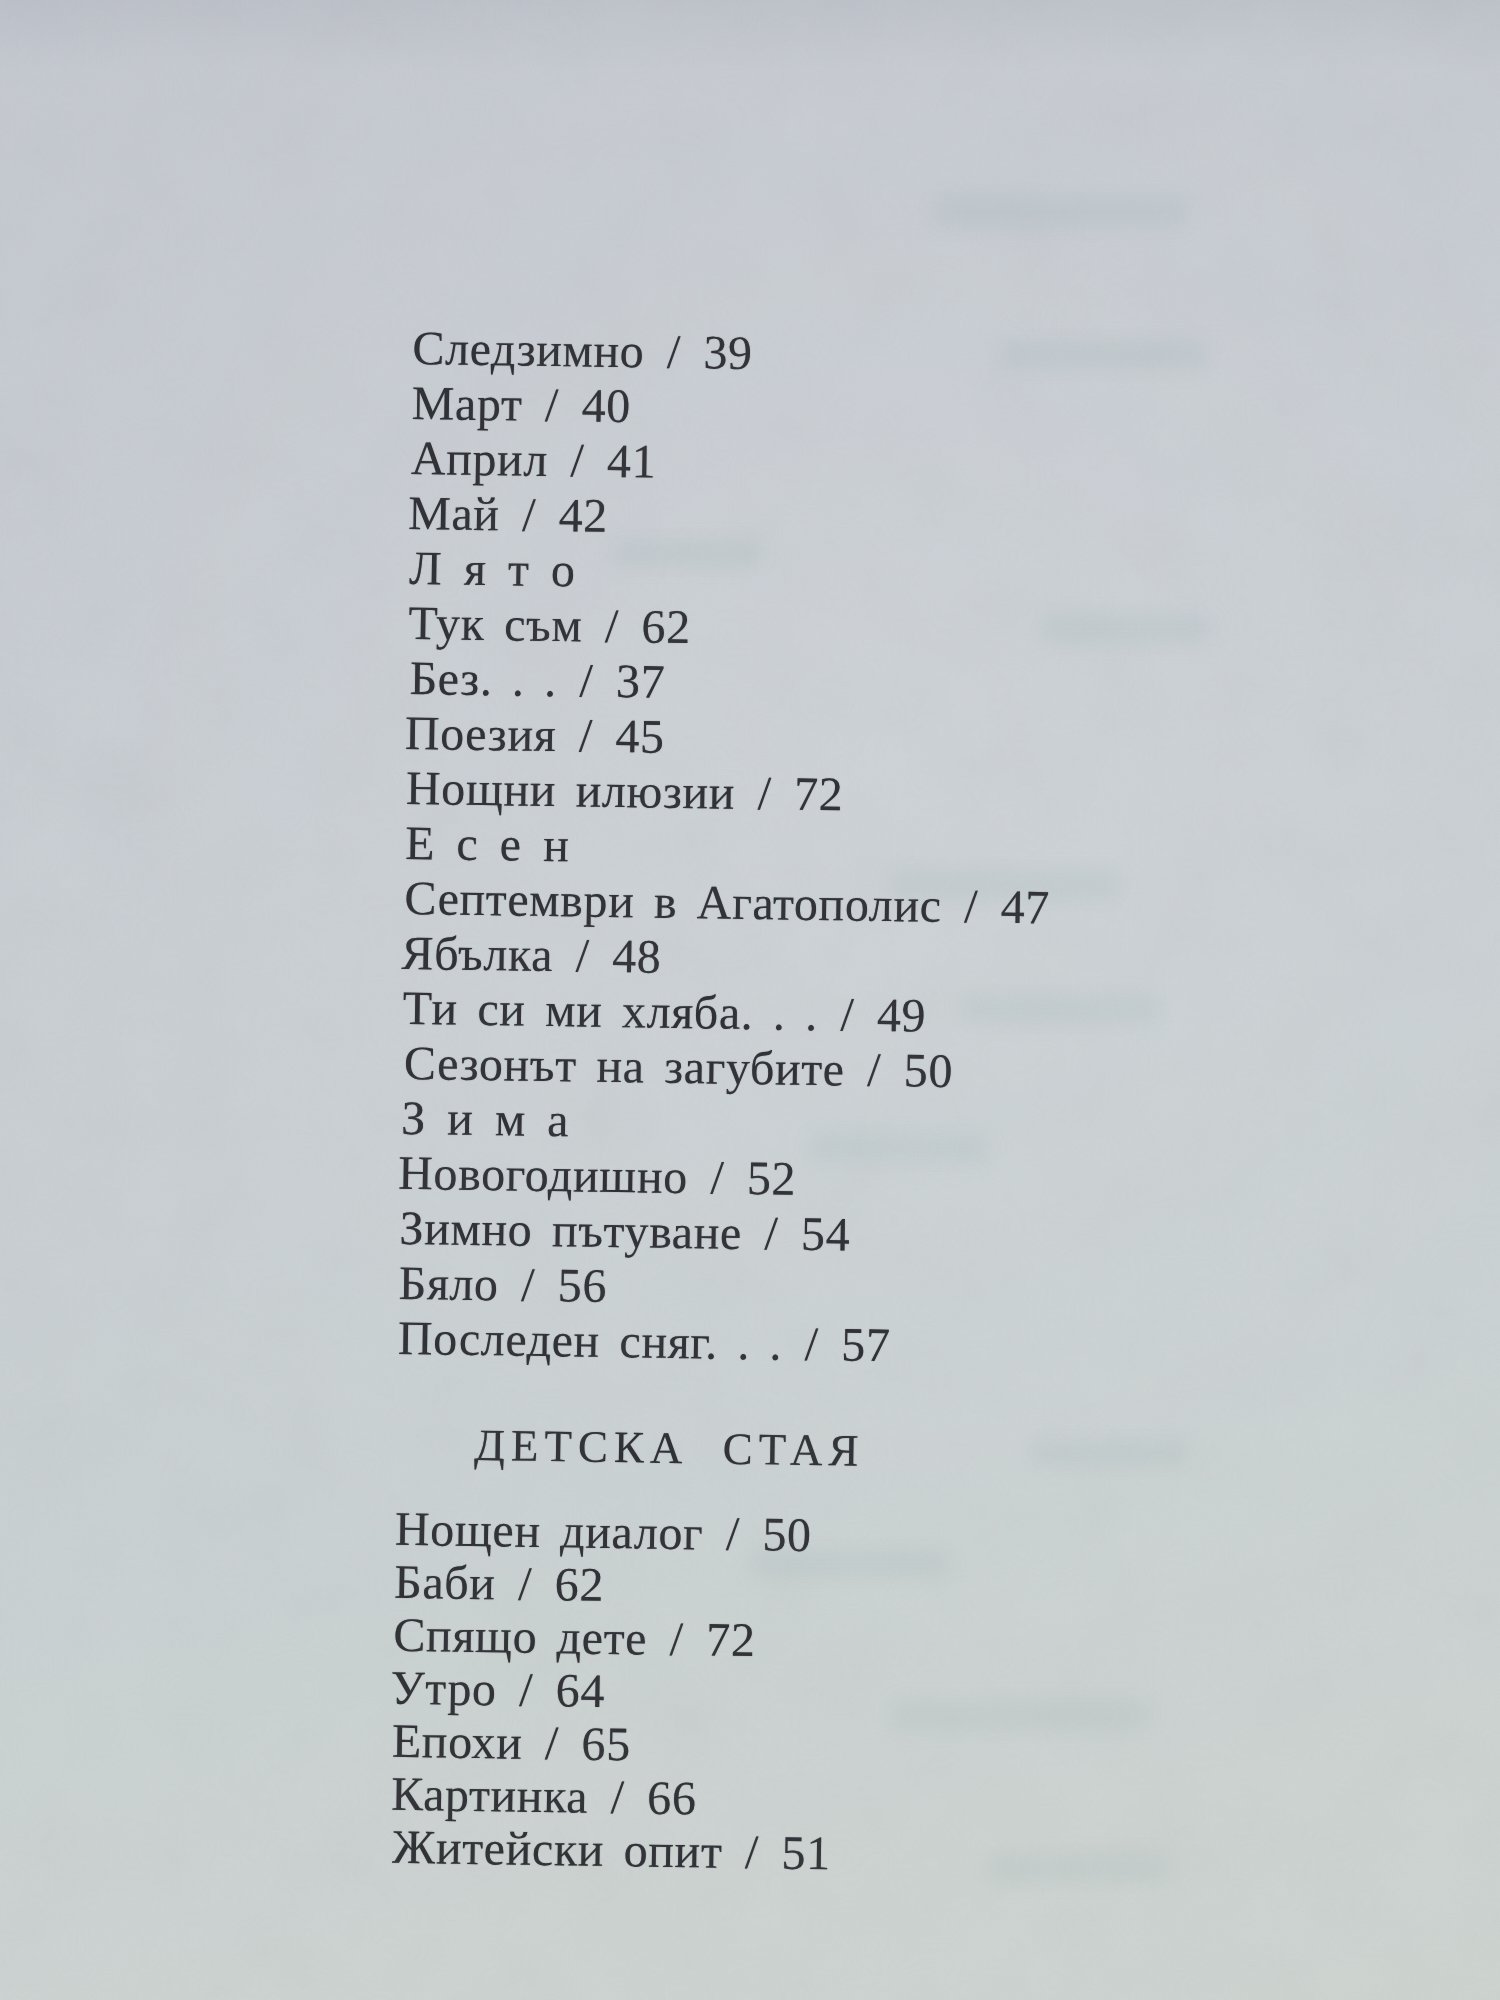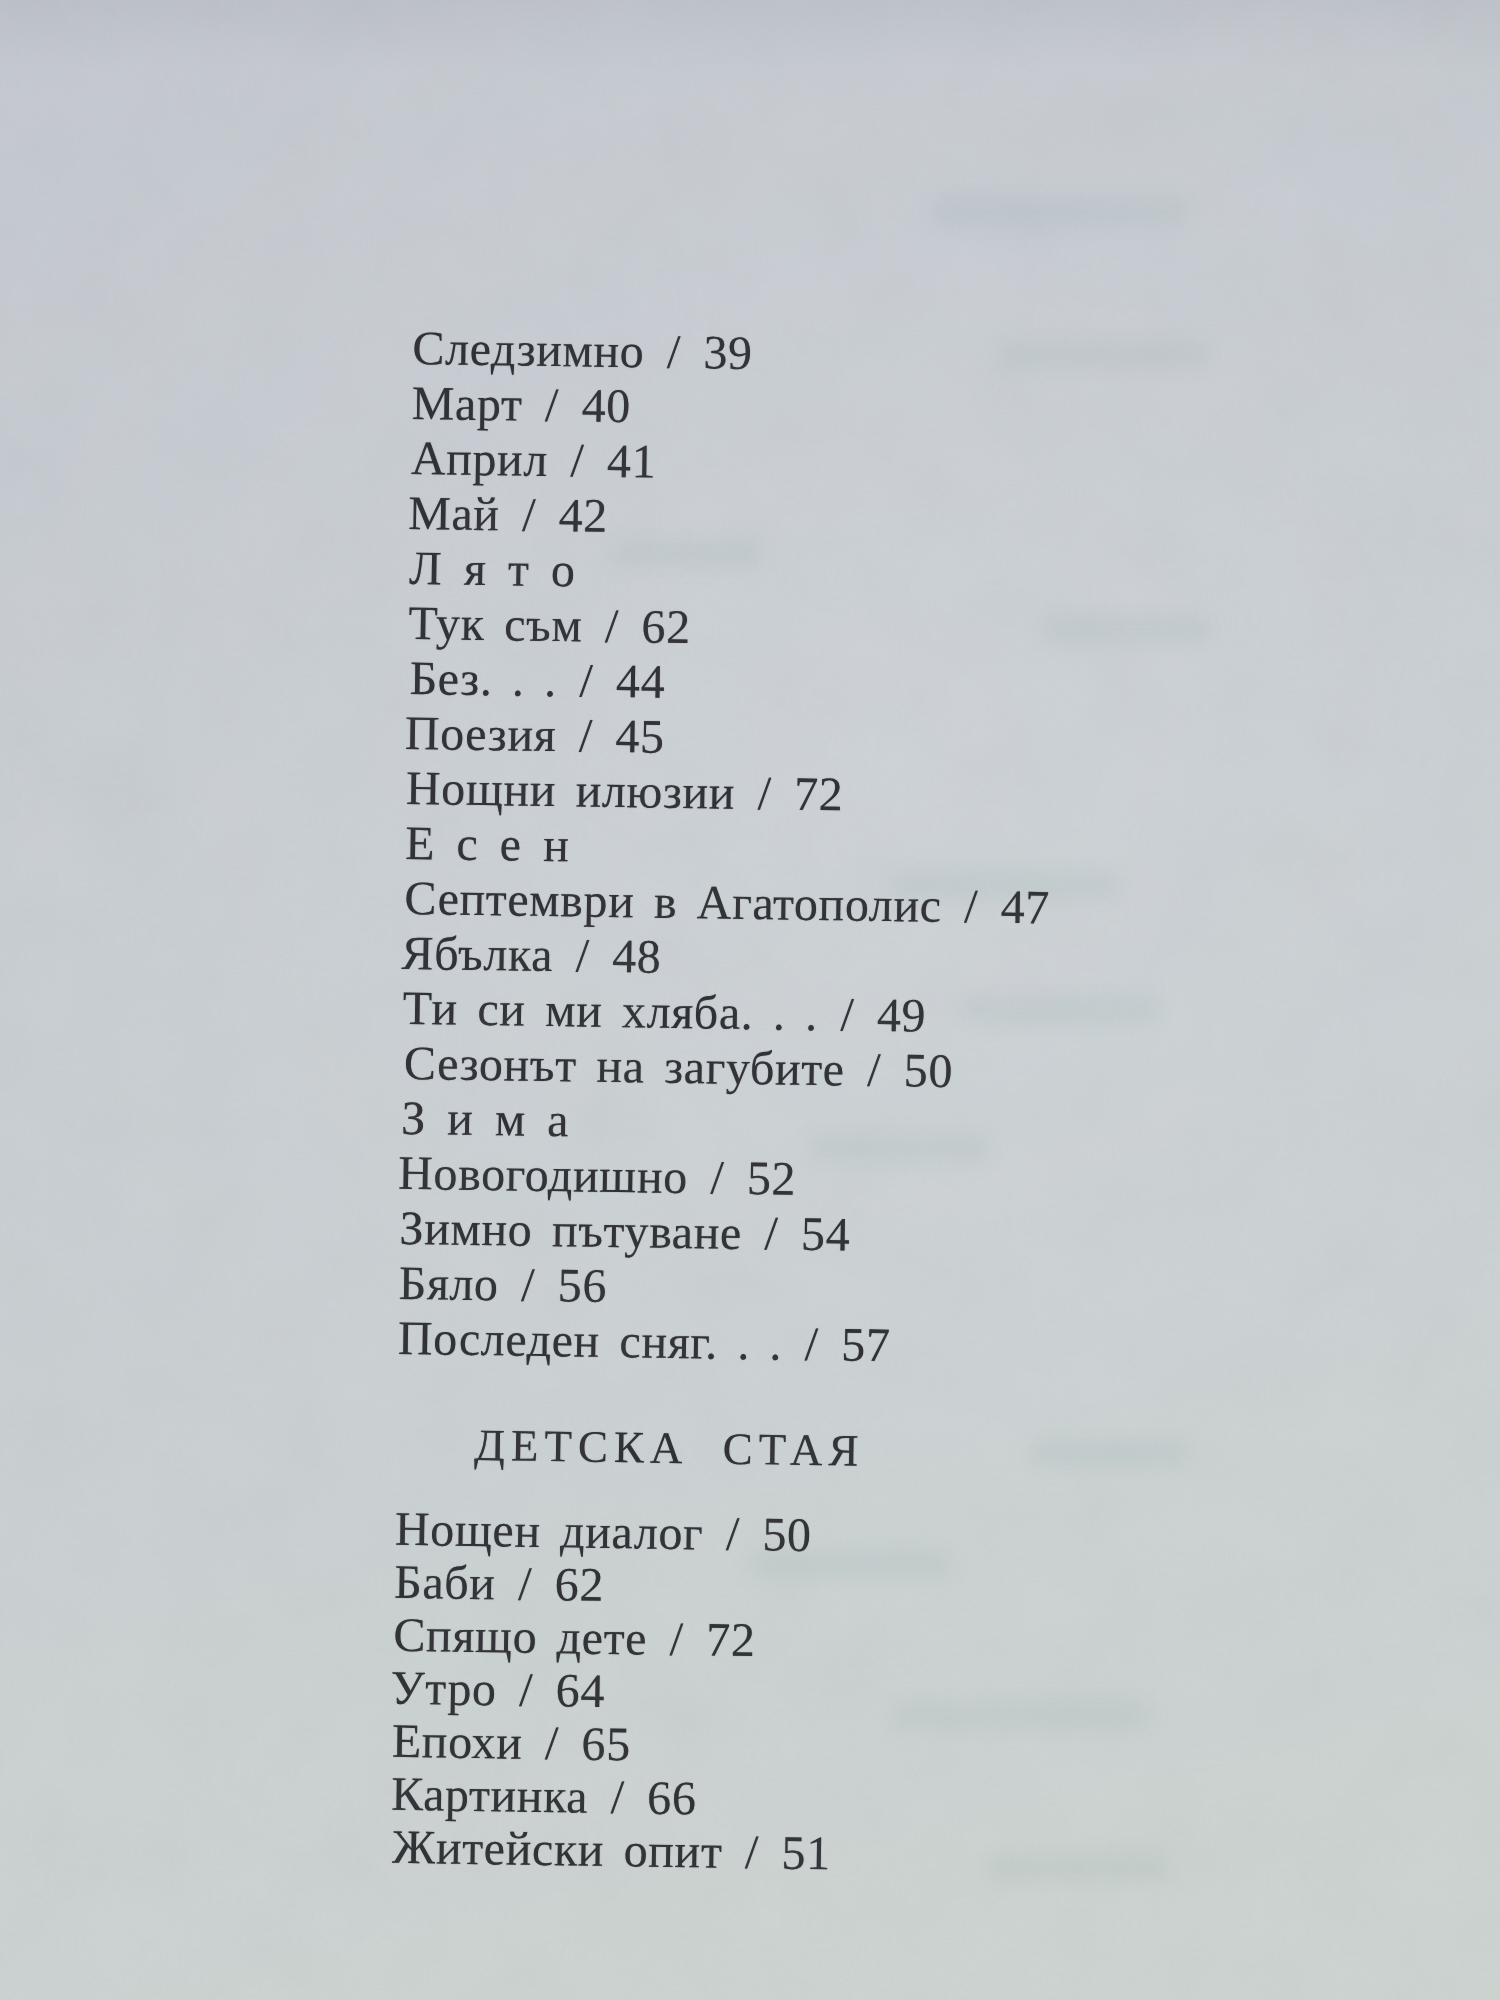--- a/index.html
+++ b/index.html
@@ -84,21 +84,21 @@
   <div class="ghost" style="left:990px; top:1855px; width:180px; height:26px;"></div>
 
   <div class="toc">
     <div class="group group-seasons" id="group-0">
         <div class="line"><span class="lab">Следзимно</span><span class="sep"> / </span><span class="pg">39</span></div>
         <div class="line"><span class="lab">Март</span><span class="sep"> / </span><span class="pg">40</span></div>
         <div class="line"><span class="lab">Април</span><span class="sep"> / </span><span class="pg">41</span></div>
         <div class="line"><span class="lab">Май</span><span class="sep"> / </span><span class="pg">42</span></div>
         <div class="line season"><span class="lab">Л я т о</span></div>
         <div class="line"><span class="lab">Тук съм</span><span class="sep"> / </span><span class="pg">62</span></div>
-        <div class="line"><span class="lab">Без. . .</span><span class="sep"> / </span><span class="pg">44</span></div>
+        <div class="line"><span class="lab">Без. . .</span><span class="sep"> / </span><span class="pg">37</span></div>
         <div class="line"><span class="lab">Поезия</span><span class="sep"> / </span><span class="pg">45</span></div>
         <div class="line"><span class="lab">Нощни илюзии</span><span class="sep"> / </span><span class="pg">72</span></div>
         <div class="line season"><span class="lab">Е с е н</span></div>
         <div class="line"><span class="lab">Септември в Агатополис</span><span class="sep"> / </span><span class="pg">47</span></div>
         <div class="line"><span class="lab">Ябълка</span><span class="sep"> / </span><span class="pg">48</span></div>
         <div class="line"><span class="lab">Ти си ми хляба. . .</span><span class="sep"> / </span><span class="pg">49</span></div>
         <div class="line"><span class="lab">Сезонът на загубите</span><span class="sep"> / </span><span class="pg">50</span></div>
         <div class="line season"><span class="lab">З и м а</span></div>
         <div class="line"><span class="lab">Новогодишно</span><span class="sep"> / </span><span class="pg">52</span></div>
         <div class="line"><span class="lab">Зимно пътуване</span><span class="sep"> / </span><span class="pg">54</span></div>

